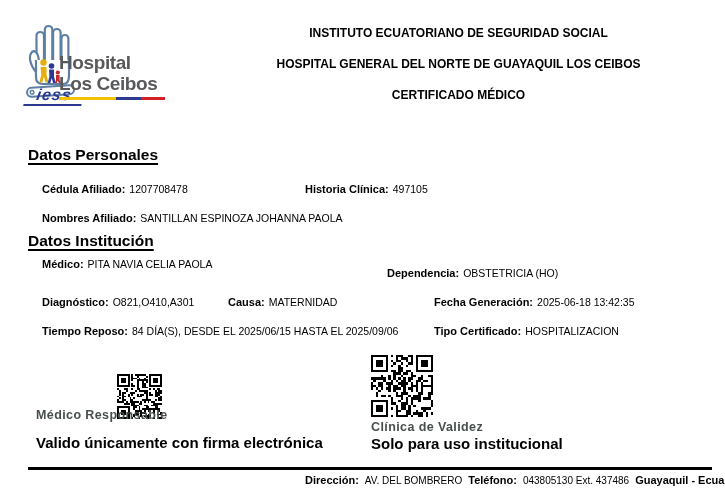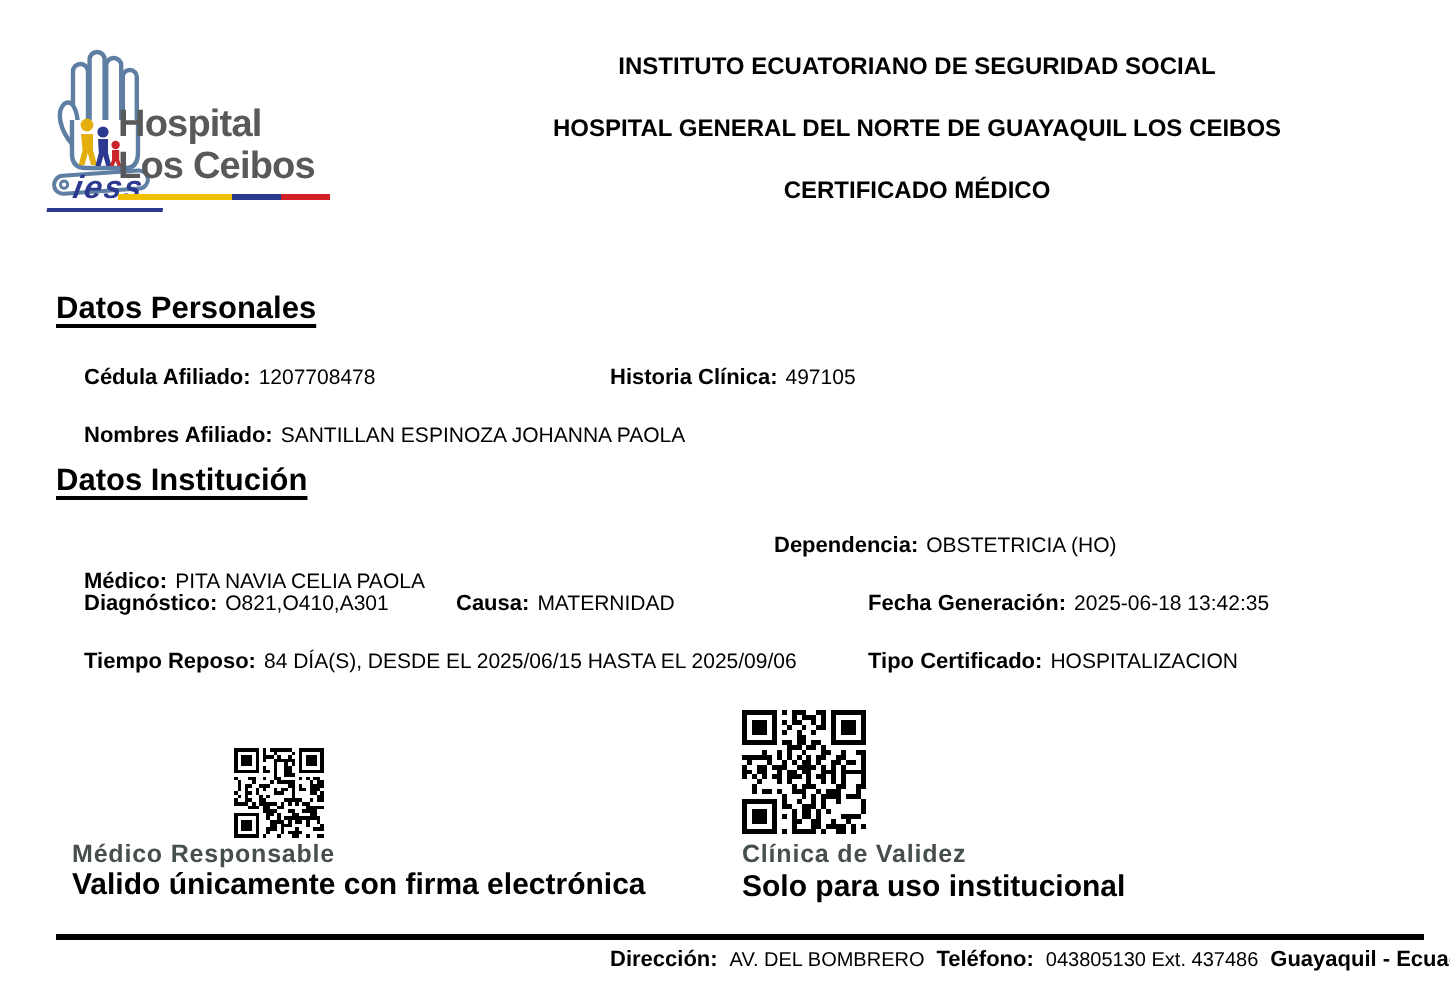--- a/index.html
+++ b/index.html
@@ -113,21 +113,21 @@
   </div>
   <div class="abs frow" style="left:305px; top:179px;">
     <span class="flabel">Historia Clínica:</span><span class="fvalue">497105</span>
   </div>
   <div class="abs frow" style="left:42px; top:208px;">
     <span class="flabel">Nombres Afiliado:</span><span class="fvalue">SANTILLAN ESPINOZA JOHANNA PAOLA</span>
   </div>
 
   <div class="abs section-title" style="left:28px; top:232px;">Datos Institución</div>
 
-  <div class="abs frow" style="left:42px; top:281px;">
+  <div class="abs frow" style="left:42px; top:254px;">
     <span class="flabel">Médico:</span><span class="fvalue">PITA NAVIA CELIA PAOLA</span>
   </div>
   <div class="abs frow" style="left:361px; top:263px;padding-left:26px;">
     <span class="flabel">Dependencia:</span><span class="fvalue">OBSTETRICIA (HO)</span>
   </div>
 
   <div class="abs frow" style="left:42px; top:292px;">
     <span class="flabel">Diagnóstico:</span><span class="fvalue">O821,O410,A301</span>
   </div>
   <div class="abs frow" style="left:228px; top:292px;">
@@ -357,21 +357,21 @@
         <rect x="0" y="0" width="7" height="7"></rect>
         <rect x="1" y="1" width="5" height="5" fill="#fff"></rect>
         <rect x="2" y="2" width="3" height="3"></rect>
         <rect x="18" y="0" width="7" height="7"></rect>
         <rect x="19" y="1" width="5" height="5" fill="#fff"></rect>
         <rect x="20" y="2" width="3" height="3"></rect>
         <rect x="0" y="18" width="7" height="7"></rect>
         <rect x="1" y="19" width="5" height="5" fill="#fff"></rect>
         <rect x="2" y="20" width="3" height="3"></rect>
       </svg></div>
-  <div class="abs sig-caption" style="left:36px; top:420px;">Médico Responsable</div>
+  <div class="abs sig-caption" style="left:36px; top:408px;">Médico Responsable</div>
   <div class="abs sig-subcaption" style="left:36px; top:434px;">Valido únicamente con firma electrónica</div>
 
   <div class="abs qr" style="left:371px; top:355px; width:62px; height:62px;"><svg viewBox="0 0 25 25" width="100%" height="100%" shape-rendering="crispEdges" fill="#000">
         <rect x="8" y="0" width="1" height="1"></rect>
         <rect x="10" y="0" width="1" height="1"></rect>
         <rect x="11" y="0" width="1" height="1"></rect>
         <rect x="12" y="0" width="1" height="1"></rect>
         <rect x="15" y="0" width="1" height="1"></rect>
         <rect x="16" y="0" width="1" height="1"></rect>
         <rect x="10" y="1" width="1" height="1"></rect>

